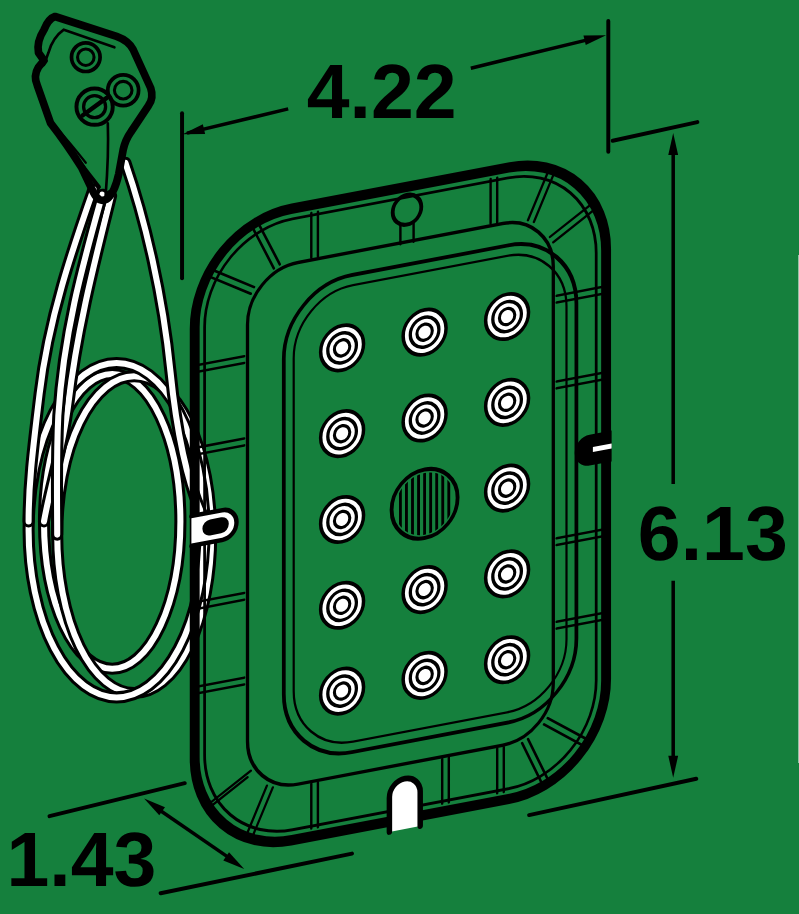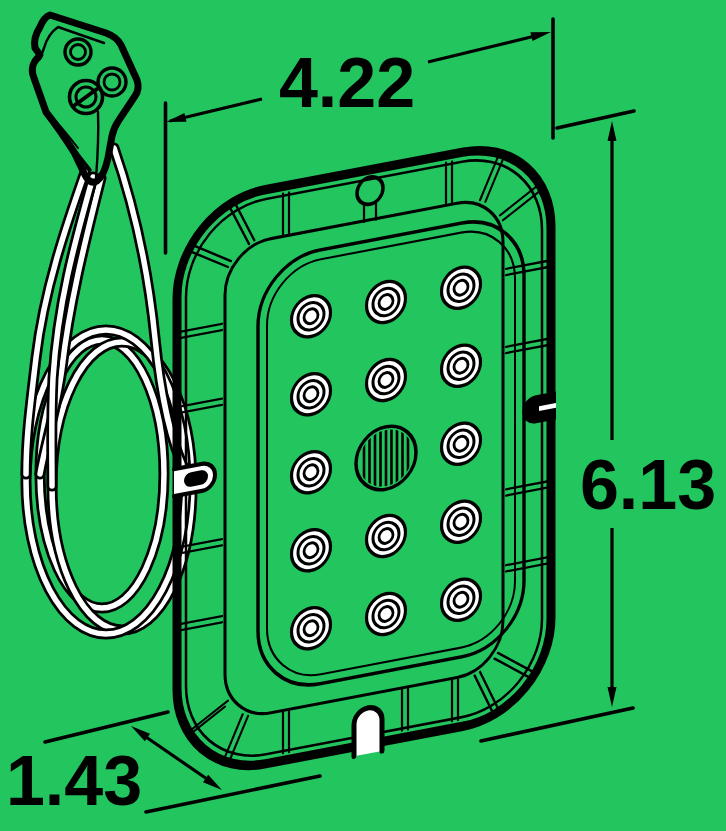--- a/index.html
+++ b/index.html
@@ -1,16 +1,16 @@
 <!DOCTYPE html>
 <html><head>
 <meta charset="utf-8">
 <style>
   html,body{margin:0;padding:0;background:#fff;}
-  #stage{position:relative;width:726px;height:831px;background:#22c55e;overflow:hidden;}
+  #stage{position:relative;width:726px;height:831px;background:#15803d;overflow:hidden;}
   svg{display:block;width:726px;height:831px;}
   .ln{fill:none;stroke:#000;stroke-linecap:round;stroke-linejoin:round;}
   .wb{fill:none;stroke:#000;stroke-width:11;stroke-linecap:round;}
   .ww{fill:none;stroke:#fff;stroke-width:5.5;stroke-linecap:round;}
   .dim{fill:none;stroke:#000;stroke-width:3.2;}
   .ext{fill:none;stroke:#000;stroke-width:3.6;stroke-linecap:round;}
   .arr{fill:#000;stroke:none;}
   .dtx{font-family:"Liberation Sans",sans-serif;font-weight:bold;font-size:70px;fill:#000;}
   .led circle{fill:#fff;stroke:#000;}
 </style>

